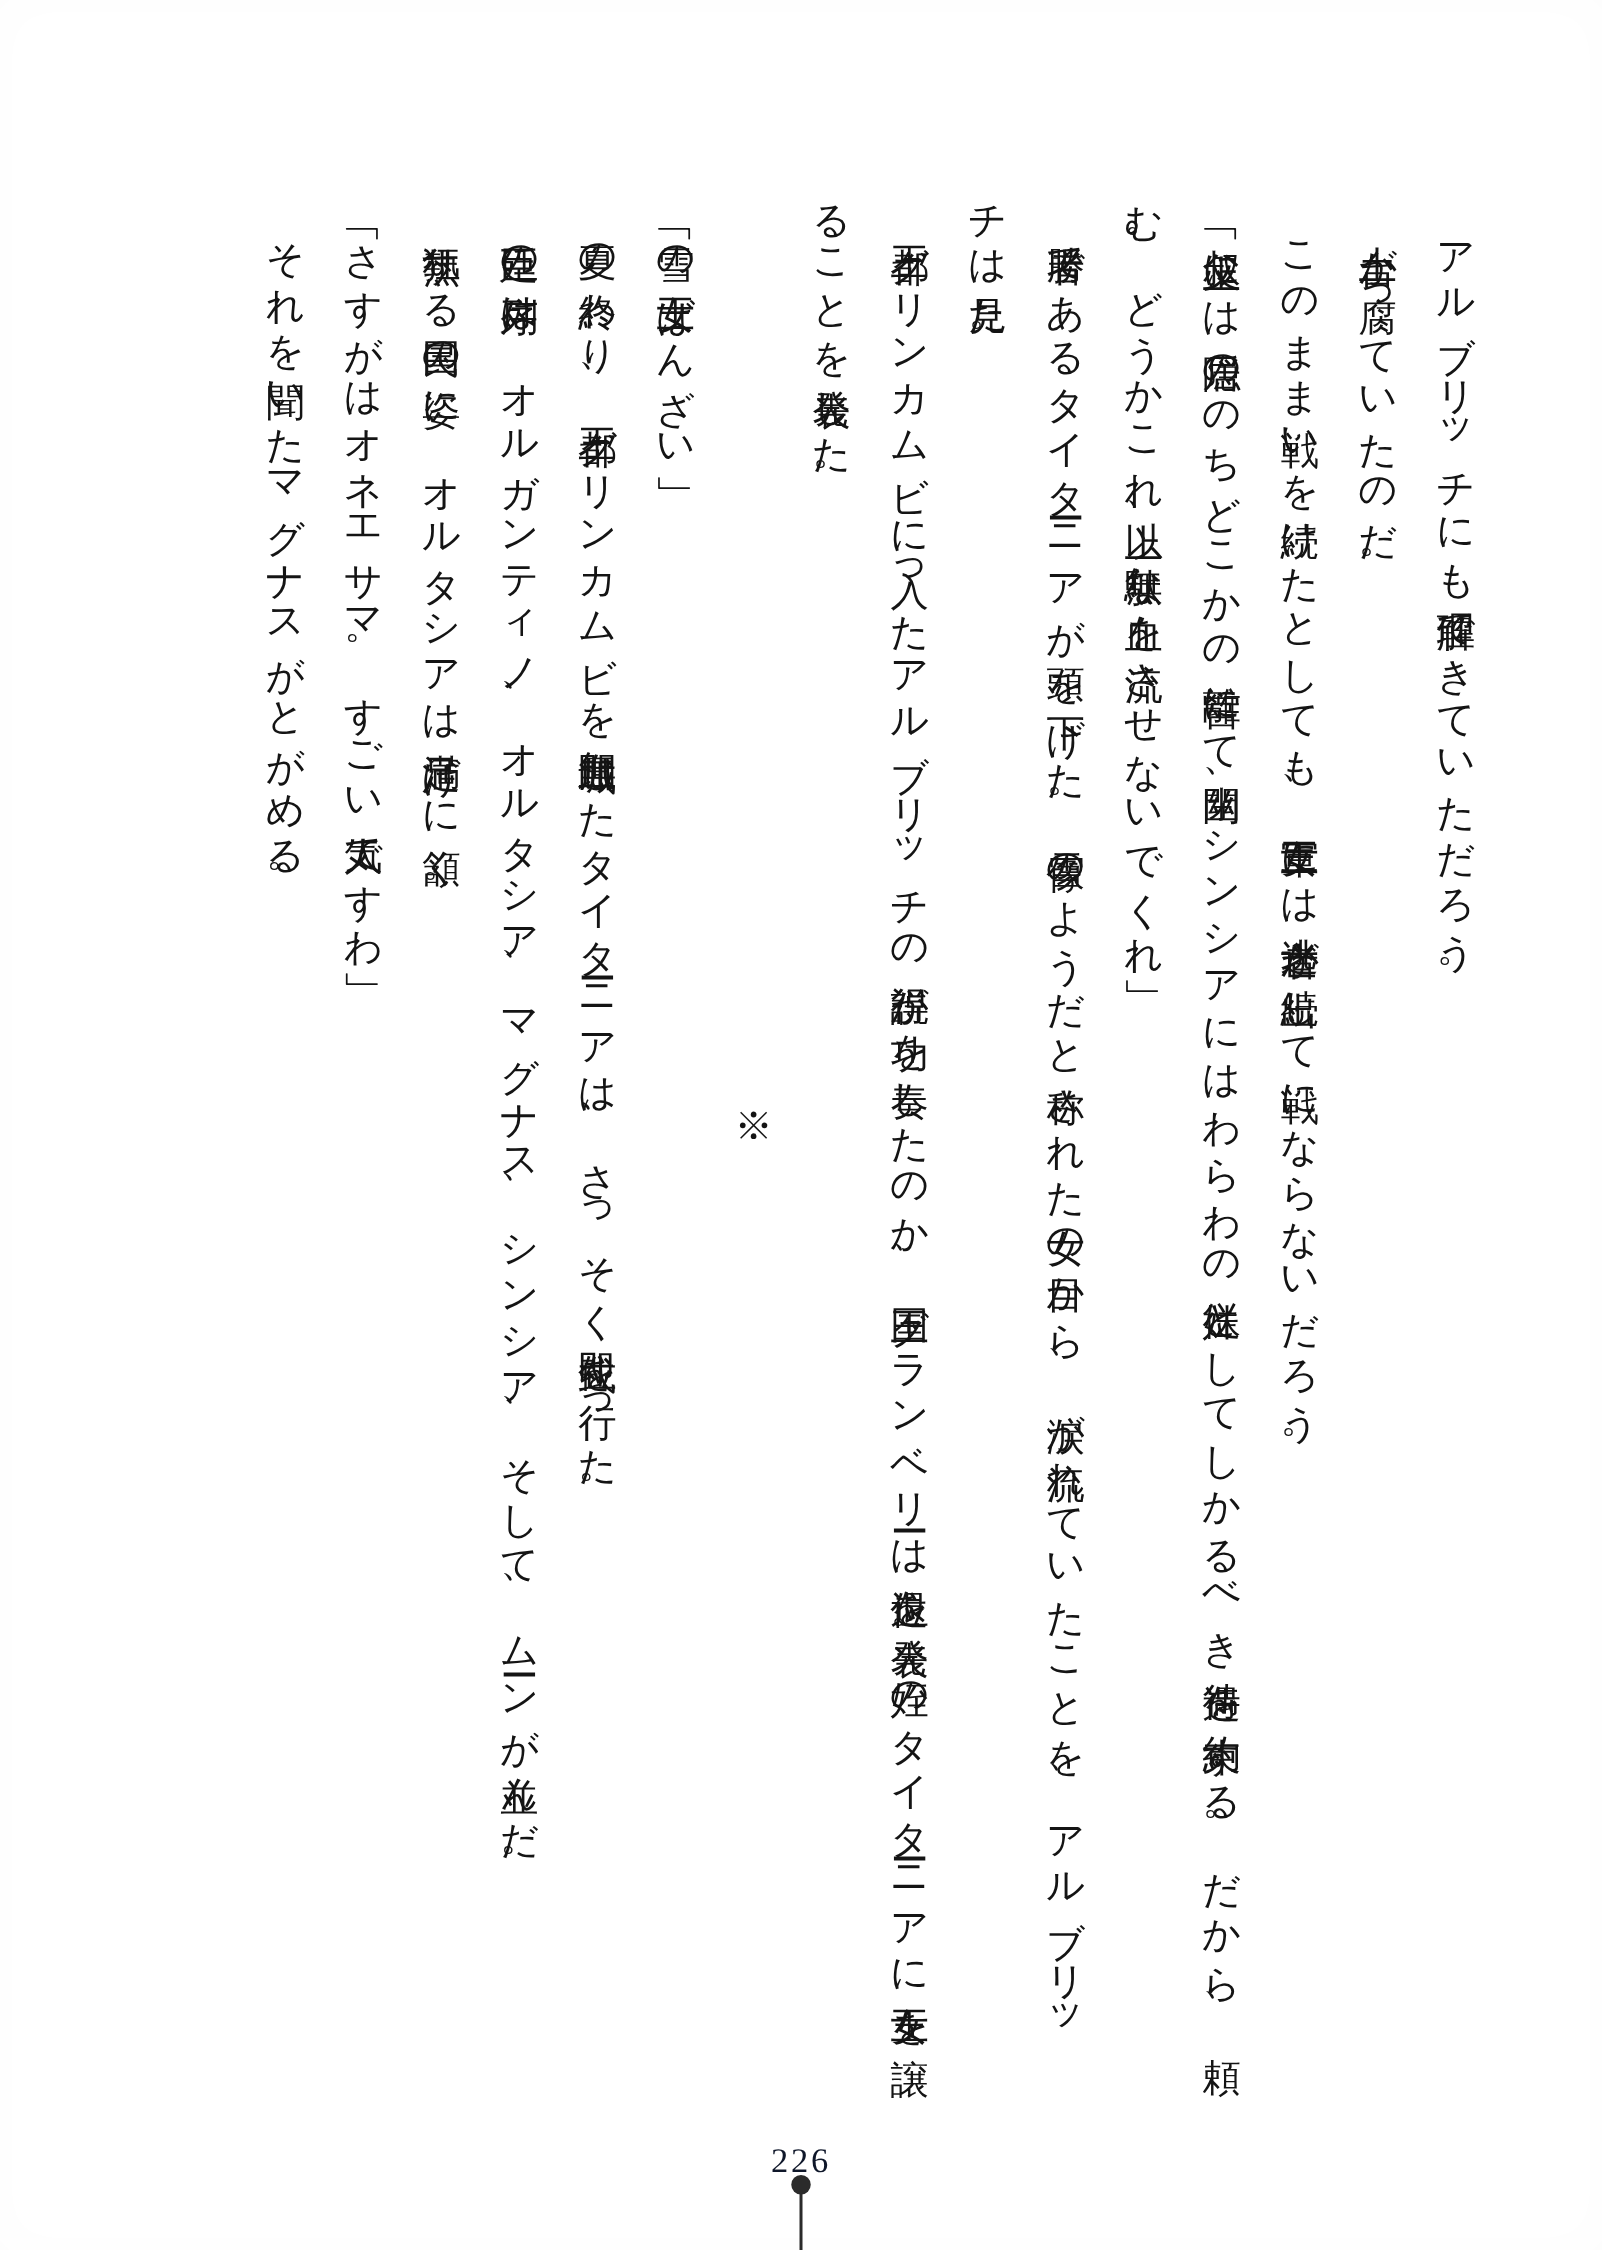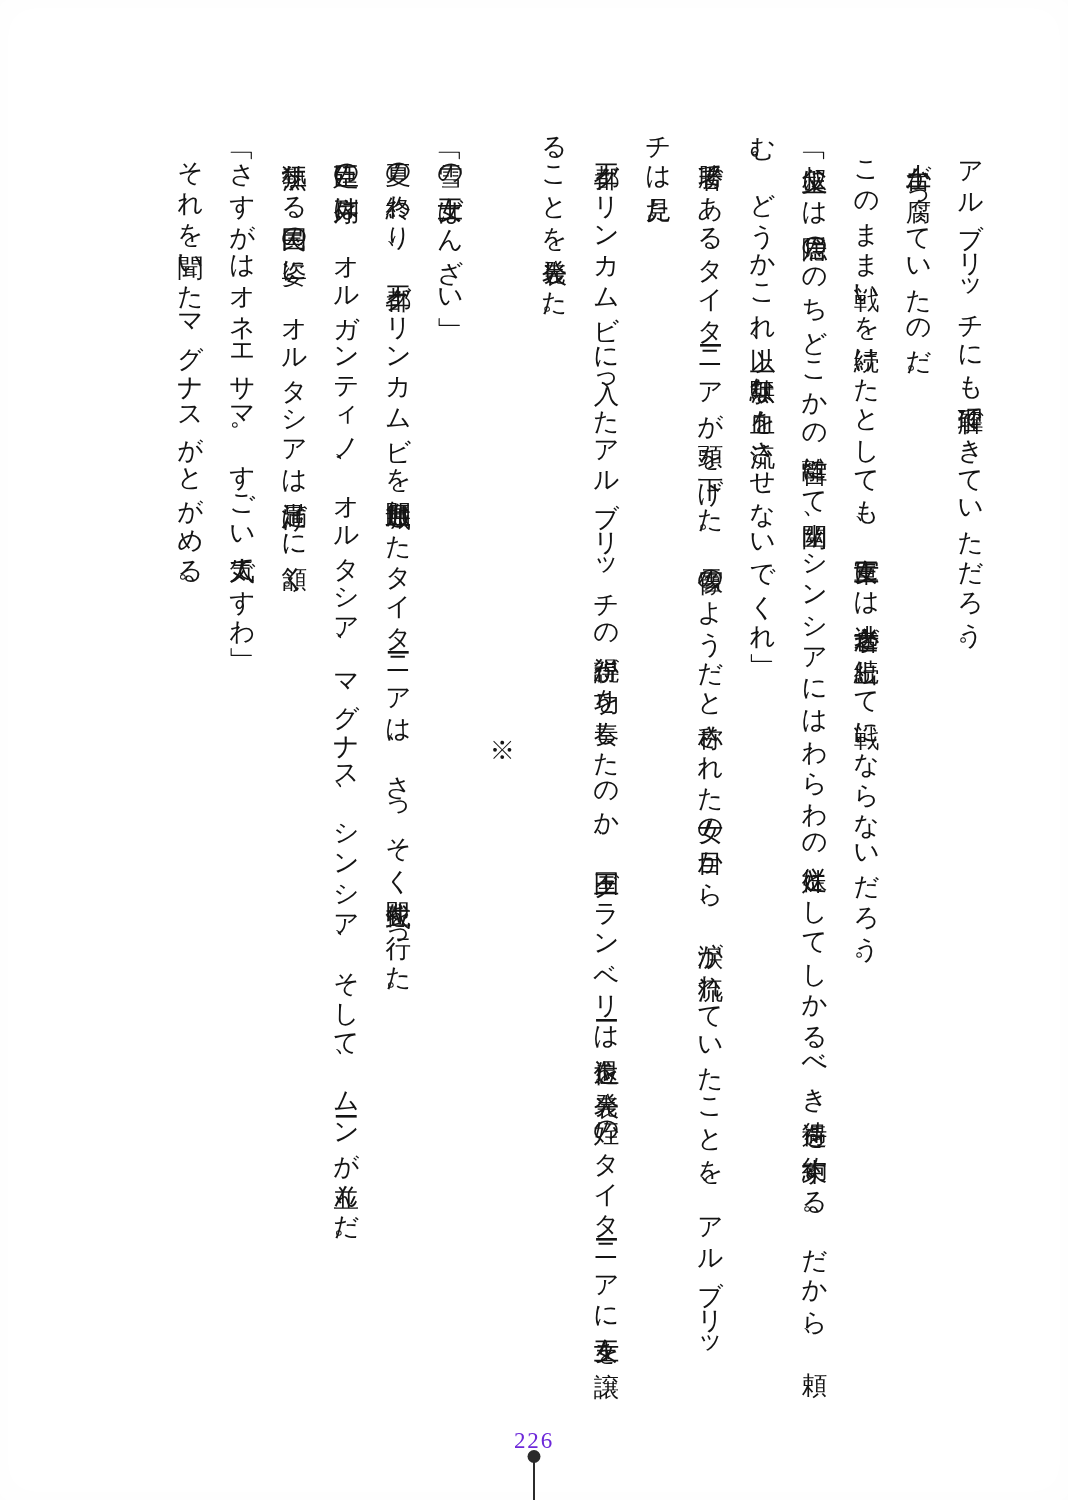--- a/index.html
+++ b/index.html
@@ -57,21 +57,21 @@
 
   
   .page-number {
     position: absolute;
     left: 0;
     right: 0;
     bottom: 46px;
     text-align: center;
     font-size: 23px;
     letter-spacing: 0.08em;
-    color: #6d28d9;
+    color: #0f172a;
     font-family: "Liberation Serif", "DejaVu Serif", serif;
   }
 
   
   .folio-ornament {
     position: absolute;
     left: 50%;
     bottom: 0px;
     transform: translateX(-50%);
     width: 2px;

